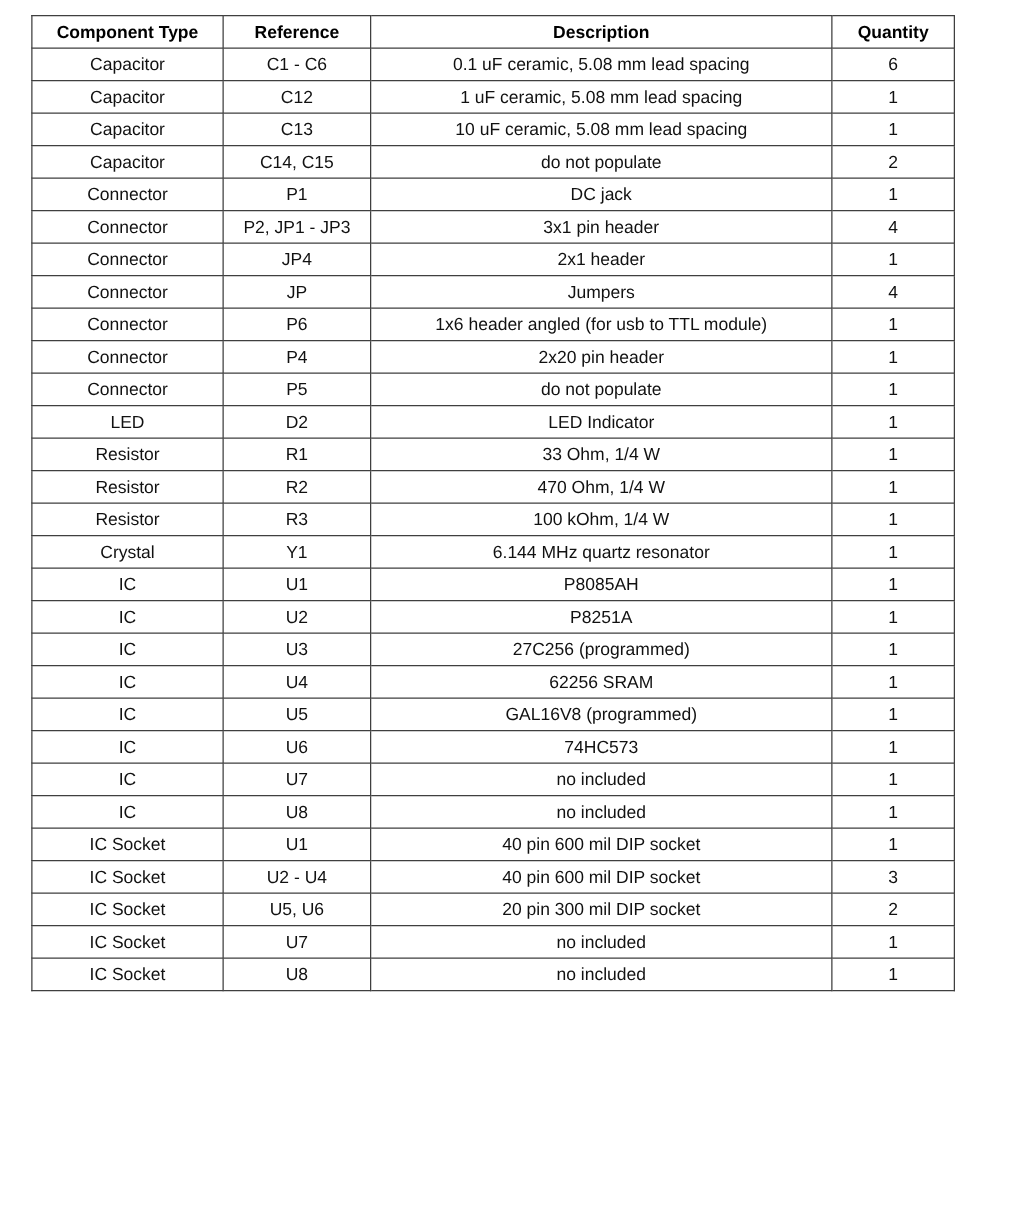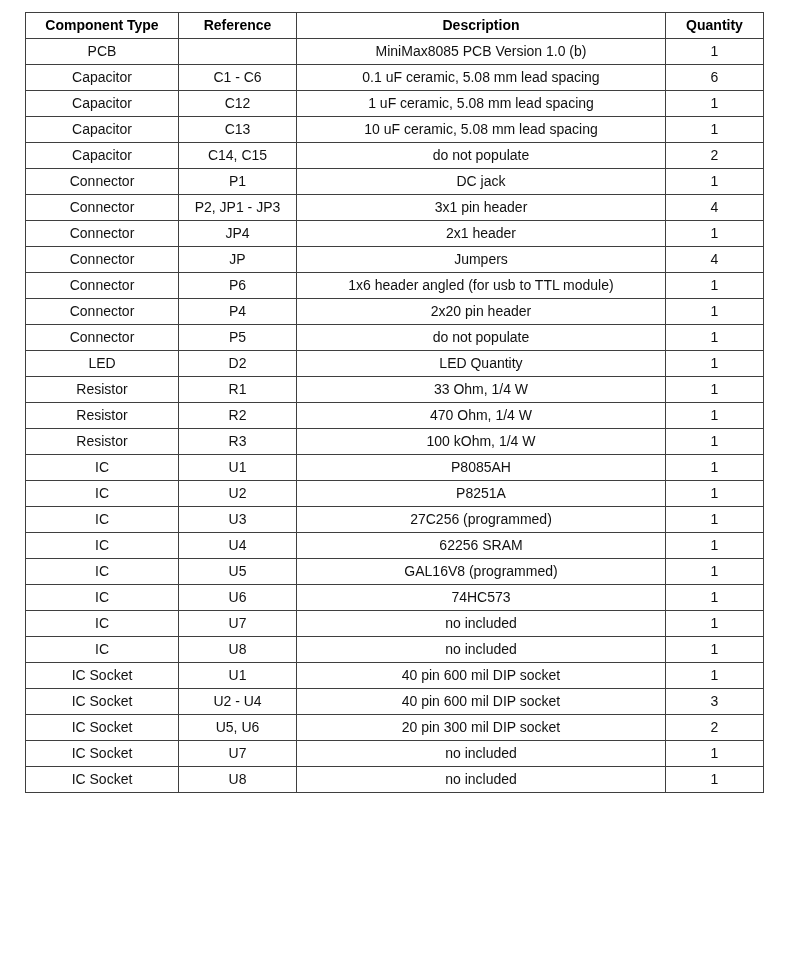--- a/index.html
+++ b/index.html
@@ -57,26 +57,20 @@
     <thead>
       <tr>
         <th>Component Type</th>
         <th>Reference</th>
         <th>Description</th>
         <th>Quantity</th>
       </tr>
     </thead>
     <tbody>
         <tr>
-          <td>PCB</td>
-          <td></td>
-          <td>MiniMax8085 PCB Version 1.0 (b)</td>
-          <td>1</td>
-        </tr>
-        <tr>
           <td>Capacitor</td>
           <td>C1 - C6</td>
           <td>0.1 uF ceramic, 5.08 mm lead spacing</td>
           <td>6</td>
         </tr>
         <tr>
           <td>Capacitor</td>
           <td>C12</td>
           <td>1 uF ceramic, 5.08 mm lead spacing</td>
           <td>1</td>
@@ -131,39 +125,45 @@
         </tr>
         <tr>
           <td>Connector</td>
           <td>P5</td>
           <td>do not populate</td>
           <td>1</td>
         </tr>
         <tr>
           <td>LED</td>
           <td>D2</td>
-          <td>LED Quantity</td>
+          <td>LED Indicator</td>
           <td>1</td>
         </tr>
         <tr>
           <td>Resistor</td>
           <td>R1</td>
           <td>33 Ohm, 1/4 W</td>
           <td>1</td>
         </tr>
         <tr>
           <td>Resistor</td>
           <td>R2</td>
           <td>470 Ohm, 1/4 W</td>
           <td>1</td>
         </tr>
         <tr>
           <td>Resistor</td>
           <td>R3</td>
           <td>100 kOhm, 1/4 W</td>
+          <td>1</td>
+        </tr>
+        <tr>
+          <td>Crystal</td>
+          <td>Y1</td>
+          <td>6.144 MHz quartz resonator</td>
           <td>1</td>
         </tr>
         <tr>
           <td>IC</td>
           <td>U1</td>
           <td>P8085AH</td>
           <td>1</td>
         </tr>
         <tr>
           <td>IC</td>

